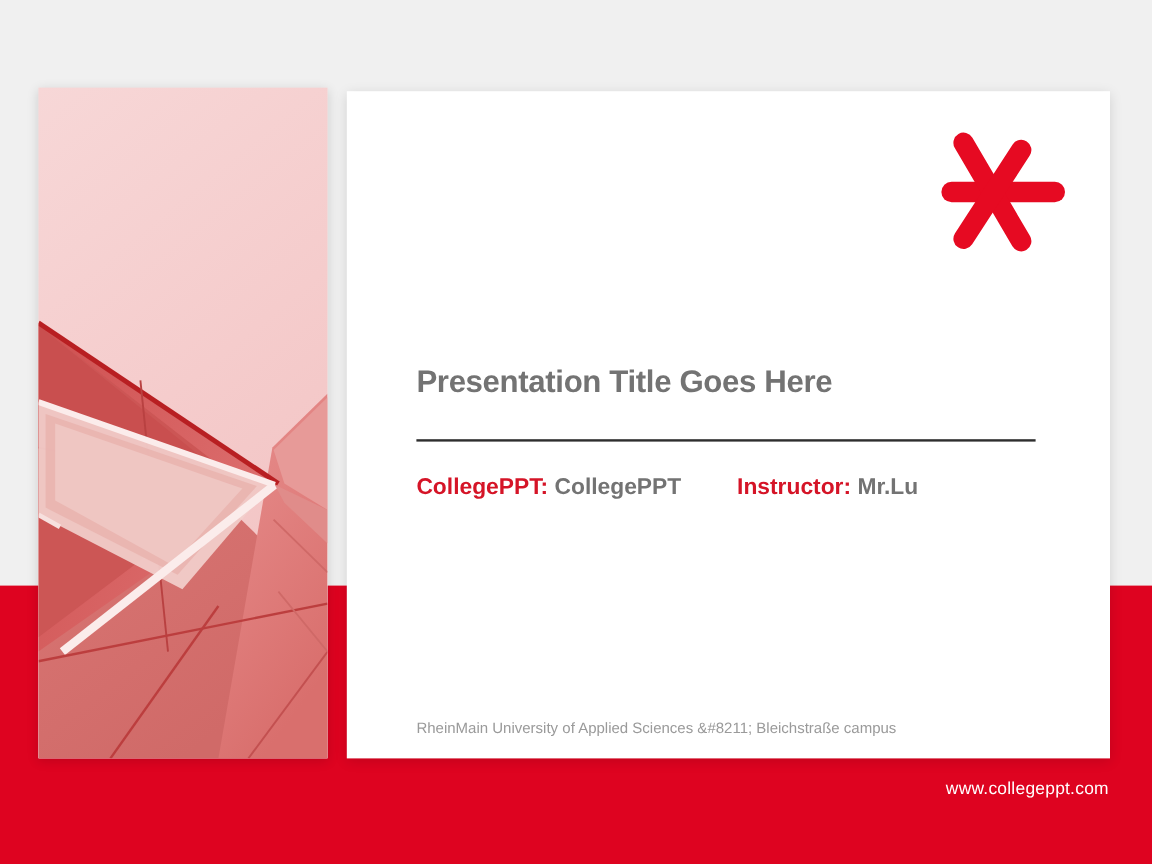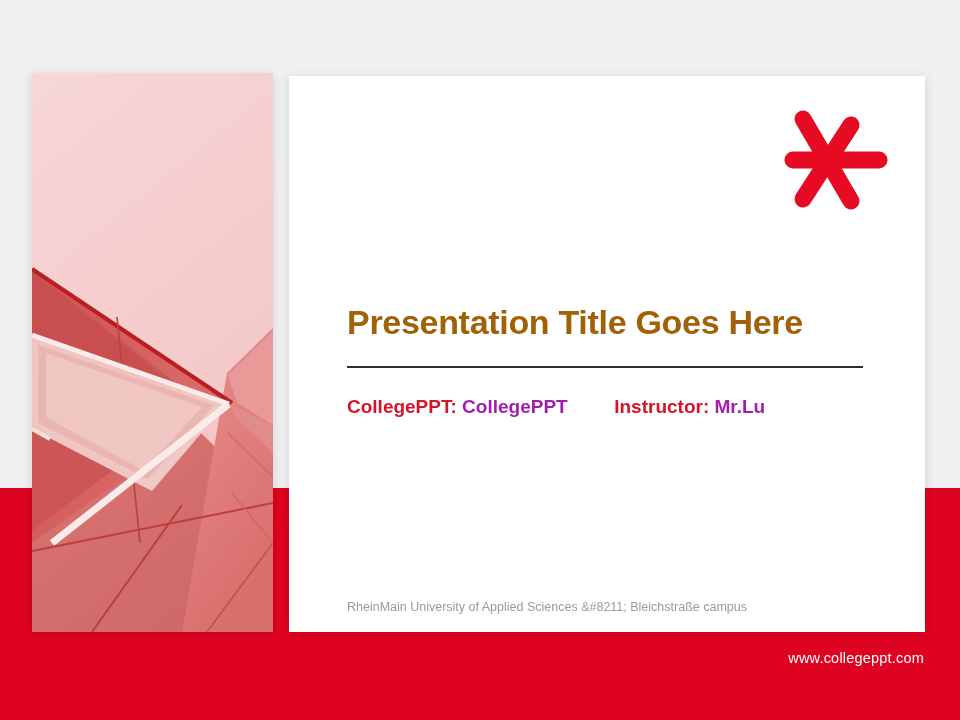--- a/index.html
+++ b/index.html
@@ -78,23 +78,23 @@
     height: 112px;
   }
   .logo-mark svg { display: block; width: 110px; height: 112px; }
 
   
   .title-text {
     position: absolute;
     left: 347px;
     top: 303px;
     width: 530px;
-    font-size: 34px;
+    font-size: 26px;
     font-weight: bold;
-    color: #a16207;
+    color: #737373;
     letter-spacing: -0.3px;
     white-space: nowrap;
   }
   .title-rule {
     position: absolute;
     left: 347px;
     top: 366px;
     width: 516px;
     height: 2px;
     background: #2e2e2e;
@@ -106,21 +106,21 @@
     width: 530px;
     font-size: 19px;
     font-weight: bold;
     white-space: nowrap;
     color: #1f1f1f;
   }
   .byline .lbl {
     color: #d51427;
   }
   .byline .val {
-    color: #a21caf;
+    color: #737373;
   }
   .byline .gap {
     display: inline-block;
     width: 36px;
   }
   .footer-note {
     position: absolute;
     left: 347px;
     top: 600px;
     width: 540px;

